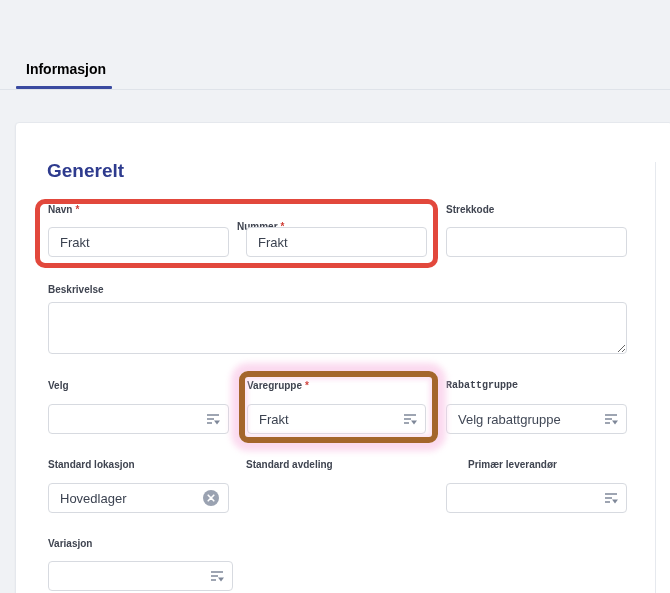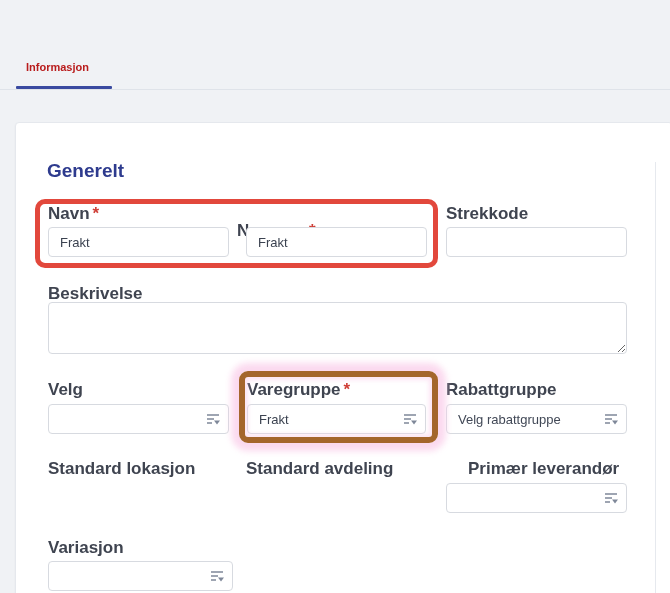--- a/index.html
+++ b/index.html
@@ -1,33 +1,33 @@
 <!DOCTYPE html>
 <html><head>
 <meta charset="utf-8">
 <style>
   html,body{margin:0;padding:0;}
   body{font-family:"Liberation Sans",sans-serif;}
   #app{position:relative;width:670px;height:593px;background:#f0f2f5;overflow:hidden;}
 
   
   .page-title{position:absolute;left:15px;top:2px;font-size:25px;font-weight:600;color:#2e3b8e;letter-spacing:.2px;}
-  .tab{position:absolute;left:26px;top:61px;font-size:11px;font-weight:700;color:#b91c1c;cursor:pointer;}
+  .tab{position:absolute;left:26px;top:61px;font-size:14px;font-weight:700;color:#000000;cursor:pointer;}
   .tab-underline{position:absolute;left:16px;top:86px;width:96px;height:3px;background:#3a4aa0;border-radius:1px;}
   .tabstrip-border{position:absolute;left:0;top:89px;width:670px;height:1px;background:#dfe3e9;}
 
   
   .card{position:absolute;left:15px;top:122px;width:656px;height:500px;background:#ffffff;
         border:1px solid #e5e8ed;border-radius:4px;box-shadow:0 1px 2px rgba(20,30,60,.05);}
   .v-divider{position:absolute;left:655px;top:162px;width:1px;height:431px;background:#e6e9ee;}
 
   .section-title{position:absolute;left:47px;top:160px;font-size:19px;font-weight:700;color:#2e3b8e;}
 
   
-  .lbl{position:absolute;font-size:17px;font-weight:700;color:#3f4450;white-space:nowrap;}
+  .lbl{position:absolute;font-size:10px;font-weight:700;color:#3f4450;white-space:nowrap;}
   .req{color:#cf3e36;margin-left:3px;}
   .field{position:absolute;height:30px;}
   .field input{width:100%;height:100%;box-sizing:border-box;border:1px solid #d7dae0;border-radius:4px;
         background:#fff;padding:0 40px 0 11px;font-family:"Liberation Sans",sans-serif;
         font-size:13px;color:#3b4250;outline:none;}
   .field.plain input{padding-right:11px;}
   .field input::placeholder{color:#414856;opacity:1;}
   .area{position:absolute;left:48px;top:302px;width:579px;height:52px;box-sizing:border-box;
         border:1px solid #d7dae0;border-radius:4px;resize:both;outline:none;
         font-family:"Liberation Sans",sans-serif;font-size:13px;color:#3b4250;padding:6px 10px;}
@@ -88,32 +88,41 @@
   <div class="field" style="left:247px;top:404px;width:179px;">
     <input type="text" value="Frakt" style="">
     <span class="dd-icon">
       <svg width="16" height="16" viewBox="0 0 16 16">
           <path d="M2 4h12M2 8h7M2 12h5" stroke="currentColor" stroke-width="1.4" fill="none"></path>
           <path d="M9 9.5h6l-3 4z" fill="currentColor"></path>
         </svg>
     </span>
   </div>
 
-  <div class="lbl" style="left:446px;top:380px;"><span>Rabattgruppe</span></div>
+  <div class="lbl" style="left:446px;top:380px;font-family:Liberation Mono, monospace;"><span>Rabattgruppe</span></div>
   <div class="field" style="left:446px;top:404px;width:181px;">
     <input type="text" placeholder="Velg rabattgruppe" style="">
     <span class="dd-icon">
       <svg width="16" height="16" viewBox="0 0 16 16">
           <path d="M2 4h12M2 8h7M2 12h5" stroke="currentColor" stroke-width="1.4" fill="none"></path>
           <path d="M9 9.5h6l-3 4z" fill="currentColor"></path>
         </svg>
     </span>
   </div>
 
   <div class="lbl" style="left:48px;top:459px;"><span>Standard lokasjon</span></div>
+  <div class="field" style="left:48px;top:483px;width:181px;">
+    <input type="text" value="Hovedlager" style="">
+    <span class="clear-icon">
+      <svg width="18" height="18" viewBox="0 0 18 18">
+          <circle cx="9" cy="9" r="8" fill="currentColor"></circle>
+          <path d="M6.2 6.2l5.6 5.6M11.8 6.2l-5.6 5.6" stroke="#fff" stroke-width="1.6" stroke-linecap="round"></path>
+        </svg>
+    </span>
+  </div>
 
   <div class="lbl" style="left:246px;top:459px;"><span>Standard avdeling</span></div>
 
   <div class="lbl" style="left:446px;top:459px;margin-left:22px;"><span>Primær leverandør</span></div>
   <div class="field" style="left:446px;top:483px;width:181px;">
     <input type="text" value="" style="">
     <span class="dd-icon">
       <svg width="16" height="16" viewBox="0 0 16 16">
           <path d="M2 4h12M2 8h7M2 12h5" stroke="currentColor" stroke-width="1.4" fill="none"></path>
           <path d="M9 9.5h6l-3 4z" fill="currentColor"></path>

